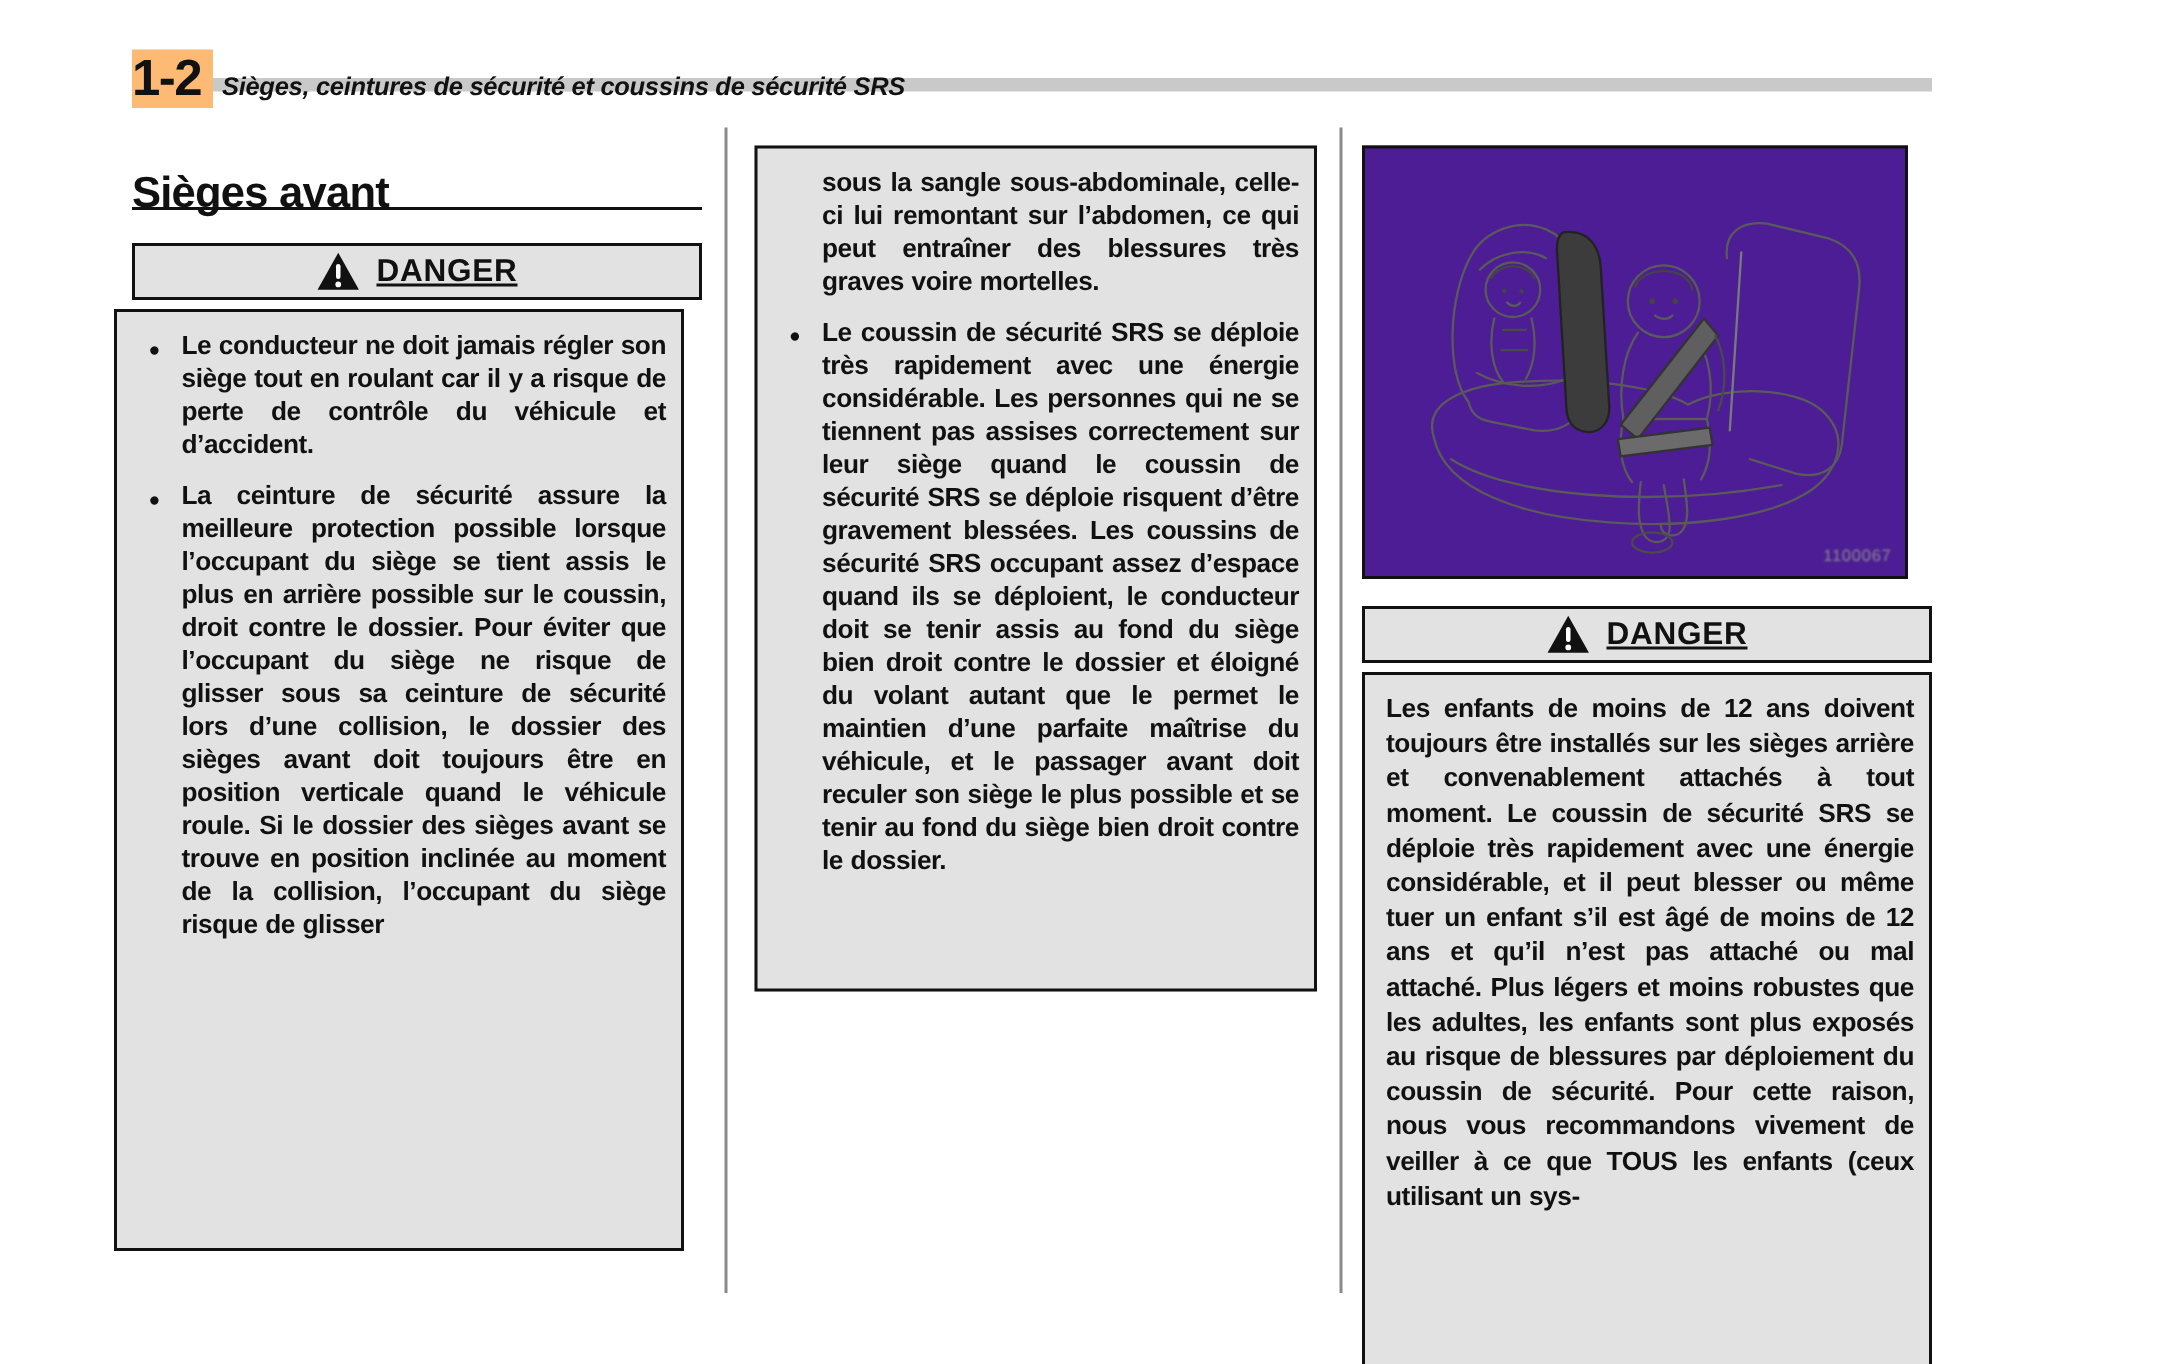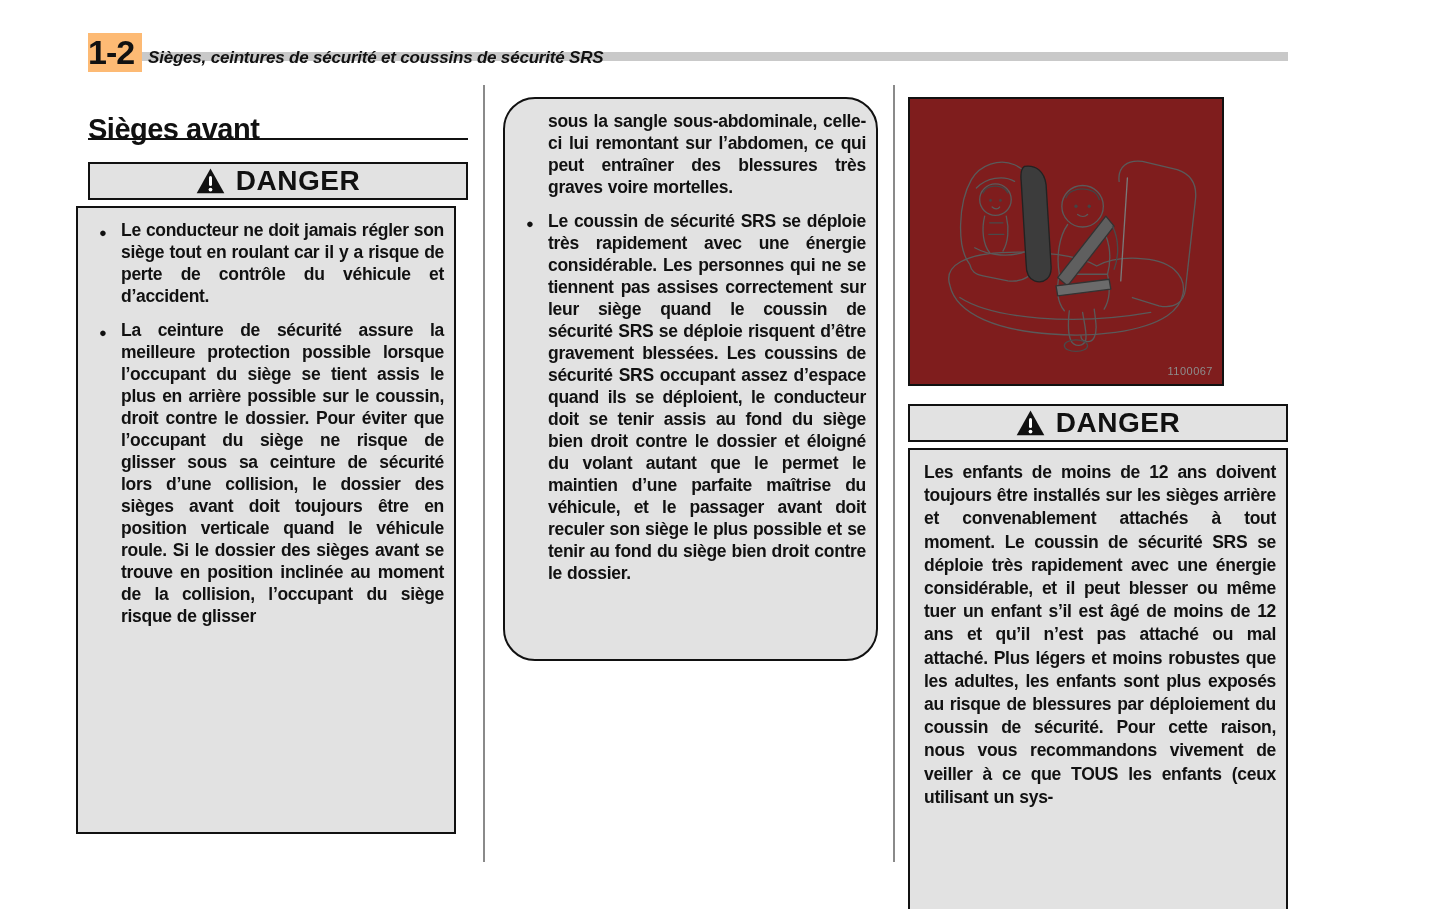--- a/index.html
+++ b/index.html
@@ -17,37 +17,37 @@
   .divider.d1 { left:483px; }
   .divider.d2 { left:893px; }
 
   
   .section-title { left:88px; top:97px; width:380px; font-size:29px; font-weight:bold; letter-spacing:-0.5px;margin-top:16px; }
   .section-underline { left:88px; top:138px; width:380px; height:2px; background:#111; }
 
   
   .danger-header { height:38px; border:2px solid #111; background:#e2e2e2;
     display:flex; align-items:center; justify-content:center; gap:11px; }
-  .danger-header .lbl { font-size:28px; font-weight:bold; letter-spacing:0.5px; }
+  .danger-header .lbl { font-size:21px; font-weight:bold; letter-spacing:0.5px;text-decoration:underline; }
   .warn-icon { width:29px; height:26px; display:block; }
 
   .content-box { border:2px solid #111; background:#e2e2e2; padding:11px 10px 9px 10px; }
   .content-box .txt { font-size:17.5px; font-weight:bold; line-height:22px;
     text-align:justify; letter-spacing:-0.3px; word-spacing:0.5px; }
   .bullet { position:relative; padding-left:33px; margin-bottom:12px; }
   .bullet:last-child { margin-bottom:0; }
   .bullet::before { content:"●"; position:absolute; left:11px; top:3px; font-size:13px; }
   .cont { padding-left:33px; margin-bottom:12px; }
   .plain { padding-left:4px; }
 
   
   .lc-danger-header { left:88px; top:162px; width:380px; }
   .lc-content { left:76px; top:206px; width:380px; height:628px; }
-  .mc-content { left:503px; top:97px; width:375px; height:564px;border-radius:32px; }
-  .rc-figure { left:908px; top:97px; width:316px; height:289px; border:2px solid #111; background:#7f1d1d; }
+  .mc-content { left:503px; top:97px; width:375px; height:564px; }
+  .rc-figure { left:908px; top:97px; width:364px; height:289px; border:2px solid #111; background:#4c1d95; }
   .rc-danger-header { left:908px; top:404px; width:380px; }
   .rc-content { left:908px; top:448px; width:380px; height:498px; }
   .rc-content .txt { line-height:23.2px; }
 
   .figure-code { position:absolute; right:9px; bottom:7px; font-size:11px; color:#8d8d8d;
     letter-spacing:0.5px; filter:blur(0.6px); }
   .figure-svg { width:100%; height:100%; display:block; }
 </style>
 </head>
 <body>

